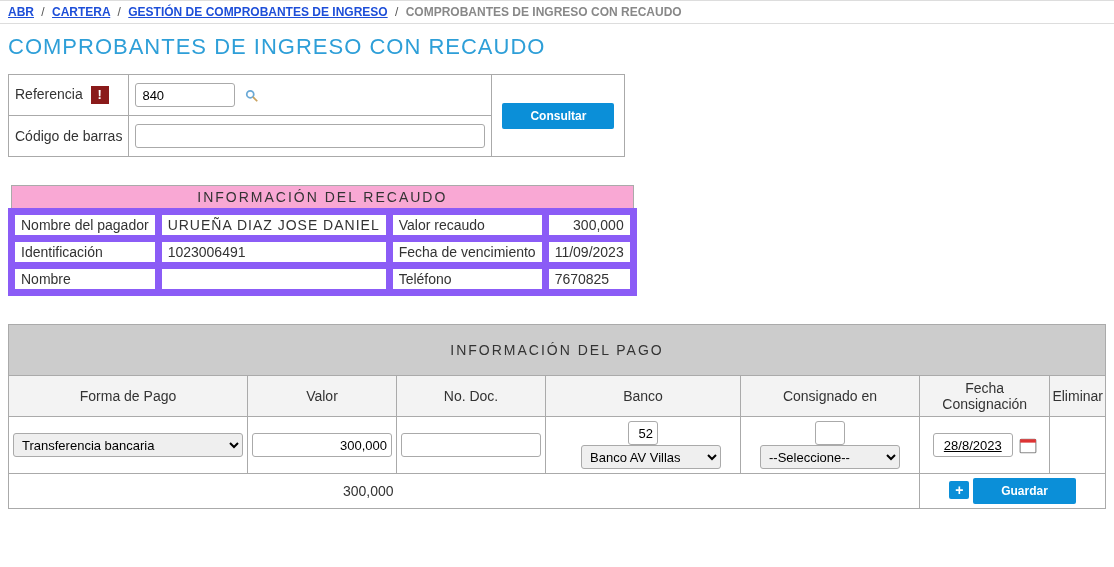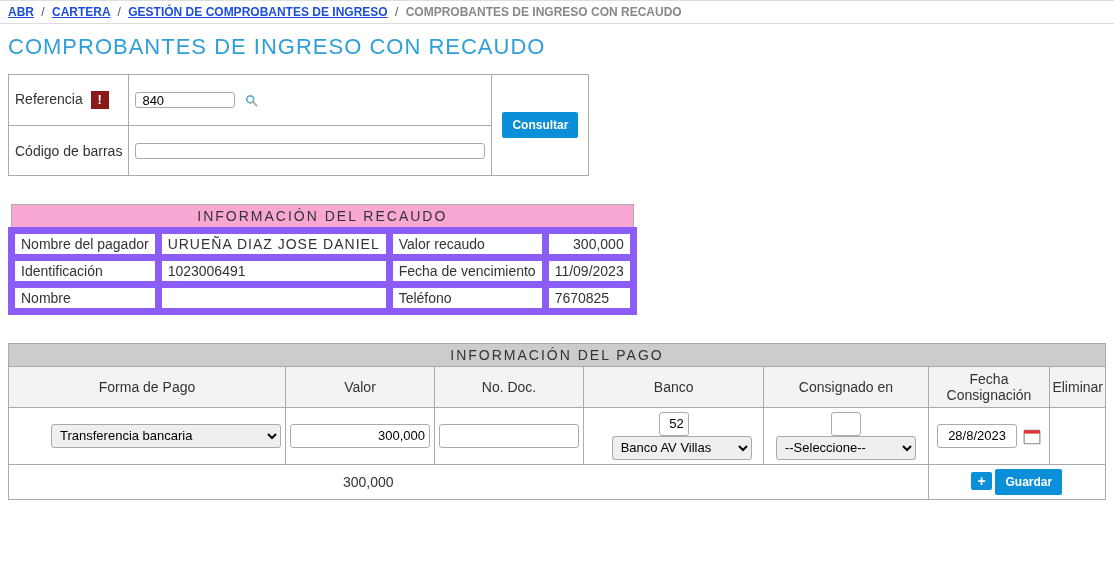--- a/index.html
+++ b/index.html
@@ -30,21 +30,21 @@
     font-weight: normal;
   }
   .content { padding: 0 8px; }
 
   
   table.search {
     border-collapse: collapse;
   }
   table.search td {
     border: 1px solid #aaa;
-    padding: 16px 6px;
+    padding: 8px 6px;
     vertical-align: middle;
     font-size: 14px;
   }
   .excl-badge {
     display: inline-block;
     width: 18px; height: 18px;
     background: #8a1a1a;
     color: #fff;
     font-weight: bold;
     text-align: center;
@@ -52,36 +52,36 @@
     font-size: 13px;
     vertical-align: middle;
     margin-left: 4px;
   }
   input[type=text] {
     border: 1px solid #aaa;
     border-radius: 3px;
     padding: 3px 6px;
     font-family: inherit;
     font-size: 13px;
-    height: 16px;
+    height: 24px;
   }
   .ref-input { width: 100px; }
   .barcode-input { width: 350px; }
   .mag {
     display: inline-block;
     width: 14px; height: 14px;
     vertical-align: middle;
     margin-left: 6px;
     cursor: pointer;
   }
   .btn {
     background: #0b8fd8;
     color: #fff;
     border: none;
-    padding: 6px 10px;
+    padding: 6px 28px;
     font-size: 12px;
     font-weight: bold;
     cursor: pointer;
     border-radius: 2px;
   }
   .btn-small {
     padding: 1px 6px;
     font-size: 14px;
   }
 
@@ -112,21 +112,21 @@
     border-collapse: collapse;
     font-size: 14px;
     margin-top: 28px;
   }
   table.pago th.section-head {
     border: 1px solid #aaa;
     background: #ccc;
     text-align: center;
     letter-spacing: 2px;
     font-weight: normal;
-    padding: 3px 0;
+    padding: 17px 0;
     font-size: 14px;
   }
   table.pago th.col {
     border: 1px solid #aaa;
     background: #f3f3f3;
     text-align: center;
     font-weight: normal;
     padding: 4px 2px;
     font-size: 14px;
   }
@@ -136,28 +136,28 @@
     text-align: center;
   }
   table.pago select, table.pago input[type=text] {
     font-family: inherit;
     font-size: 13px;
     border: 1px solid #aaa;
     border-radius: 3px;
     padding: 2px 4px;
     height: 24px;
   }
-  .sel-forma { width: 230px; text-align:left;margin-left:38px;}
+  .sel-forma { width: 230px; text-align:left;}
   .inp-valor { width: 140px; text-align: right;}
   .inp-doc { width: 140px; }
   .inp-bankcode { width: 30px; text-align:right;}
   .sel-bank { width: 140px; margin-left: 16px; }
   .inp-cons { width: 30px; }
   .sel-cons { width: 140px; }
-  .inp-fecha { width: 80px; text-align:center;}
+  .inp-fecha { width: 80px; text-align:center;text-decoration:underline;}
   .total-cell { text-align: center; font-size: 14px; }
   .footer-actions { text-align: right; padding: 4px 6px !important; }
   .cal-icon {
     display:inline-block;
     width:18px;height:18px;
     vertical-align:middle;
     margin-left:2px;
     cursor:pointer;
   }
 </style>

